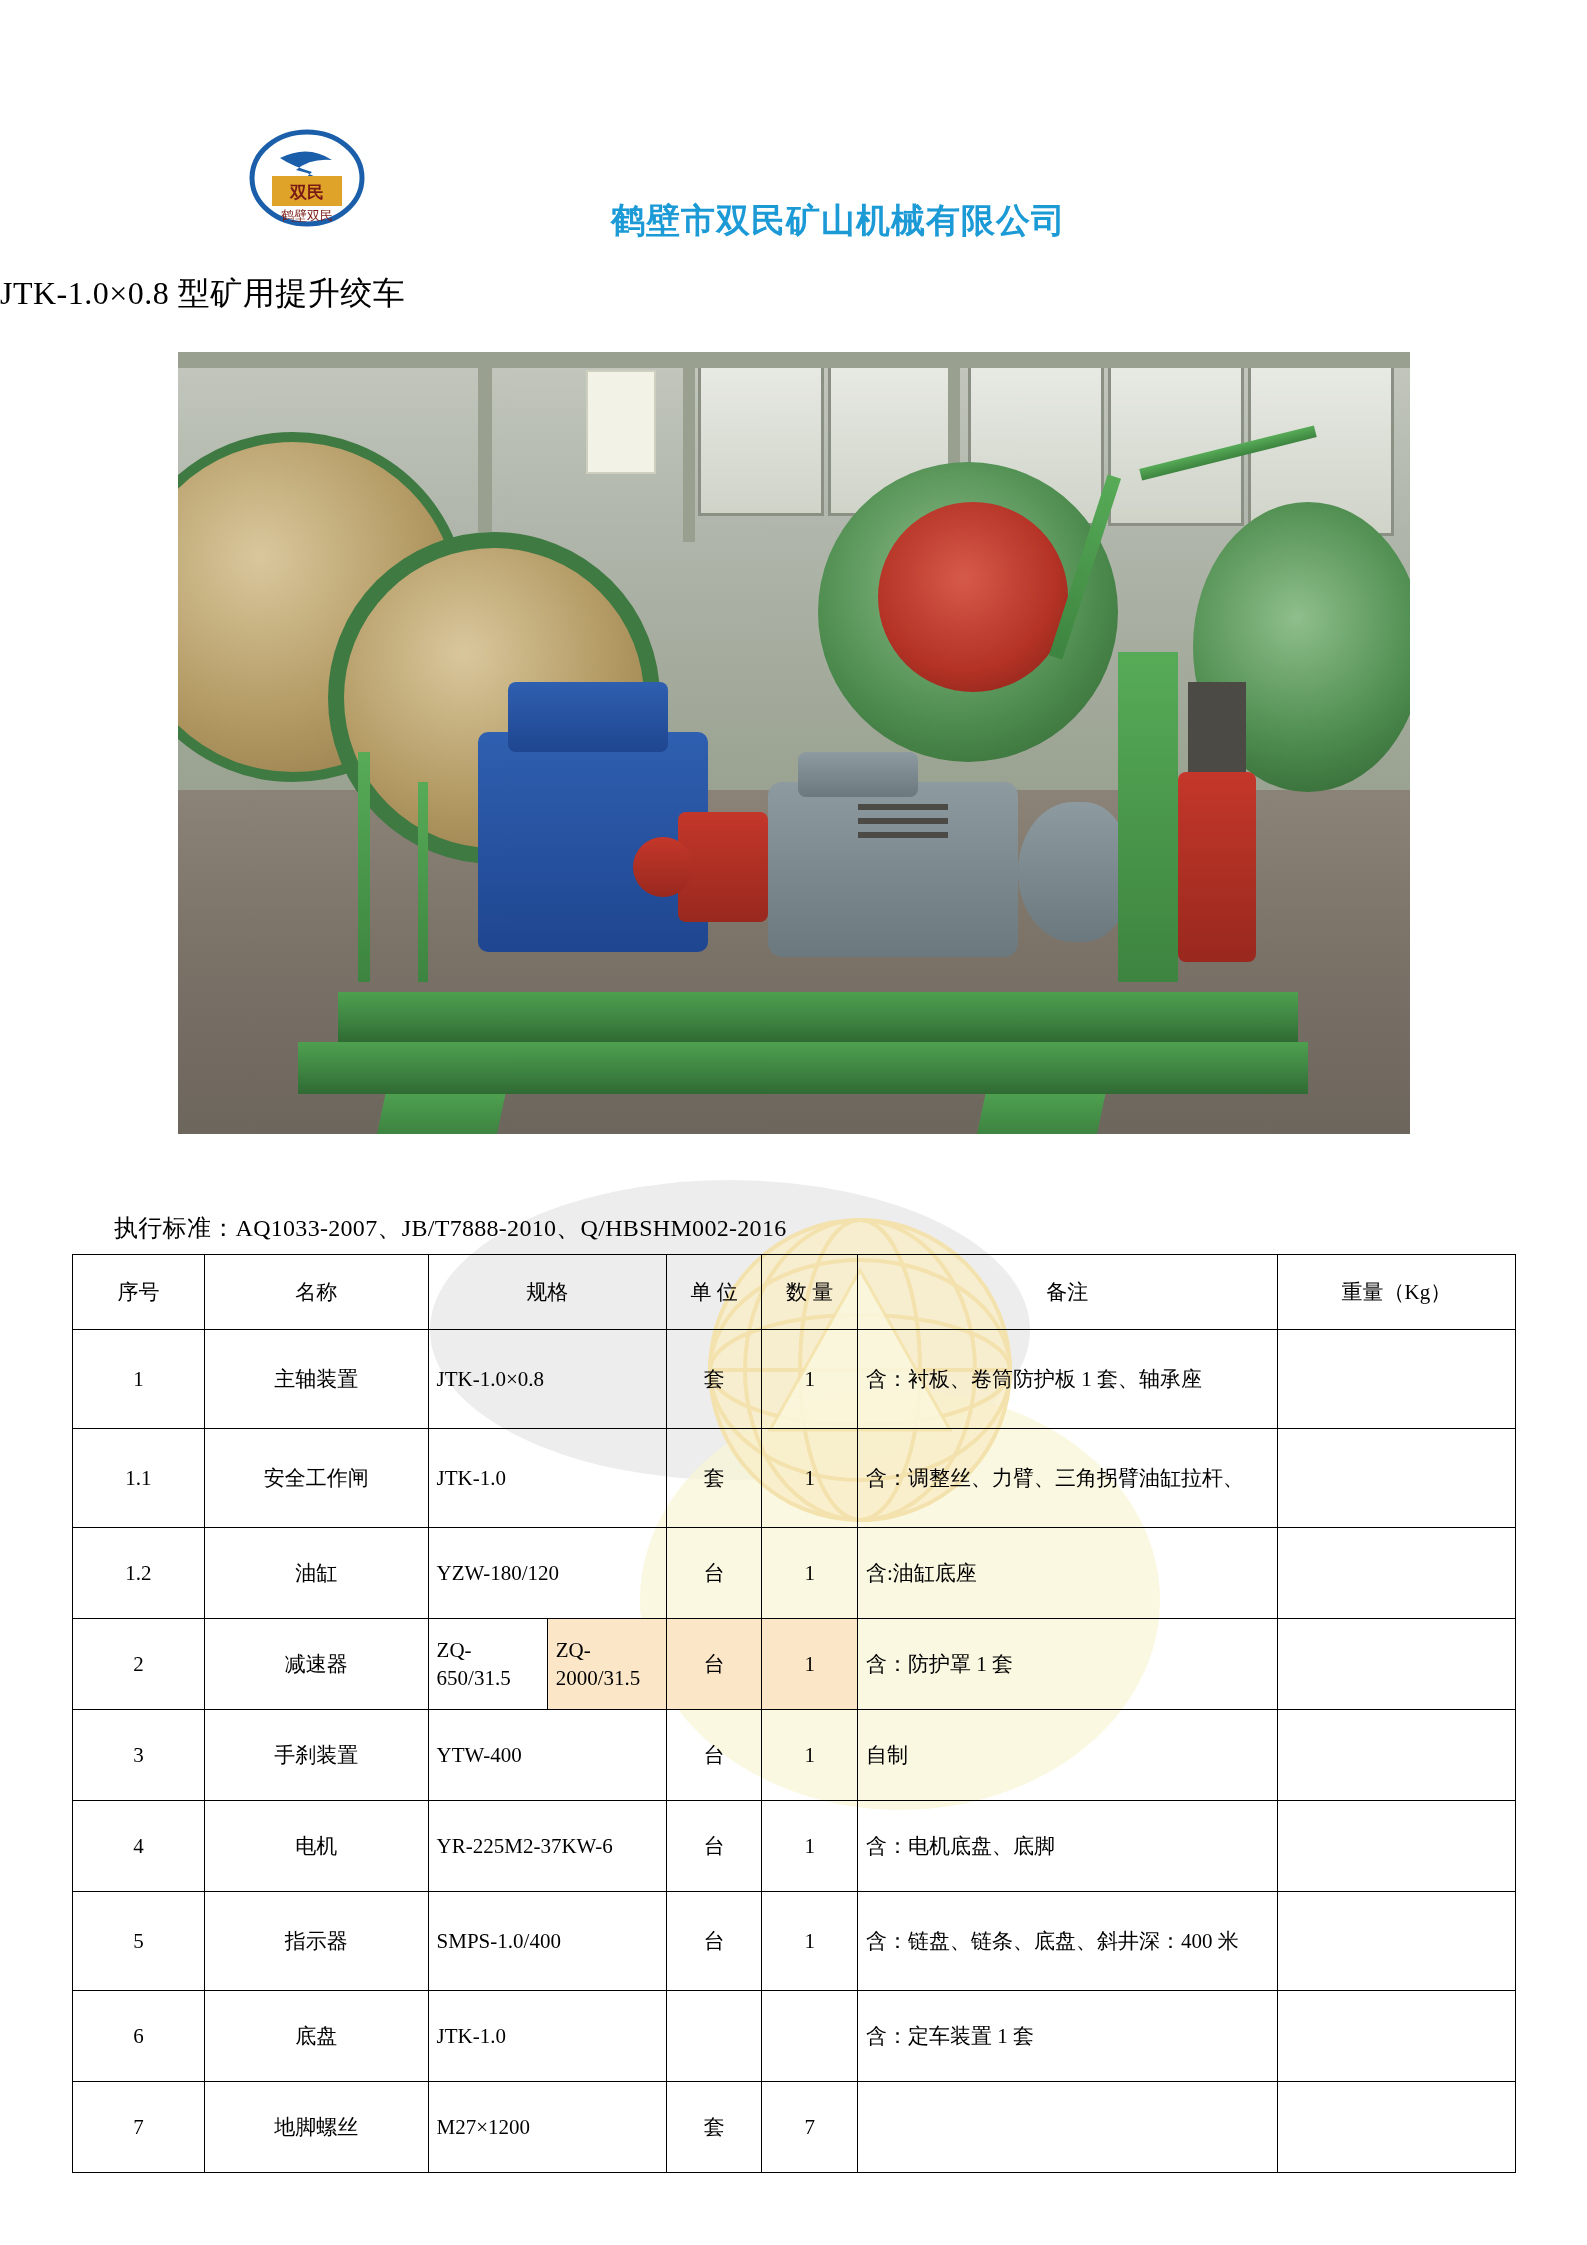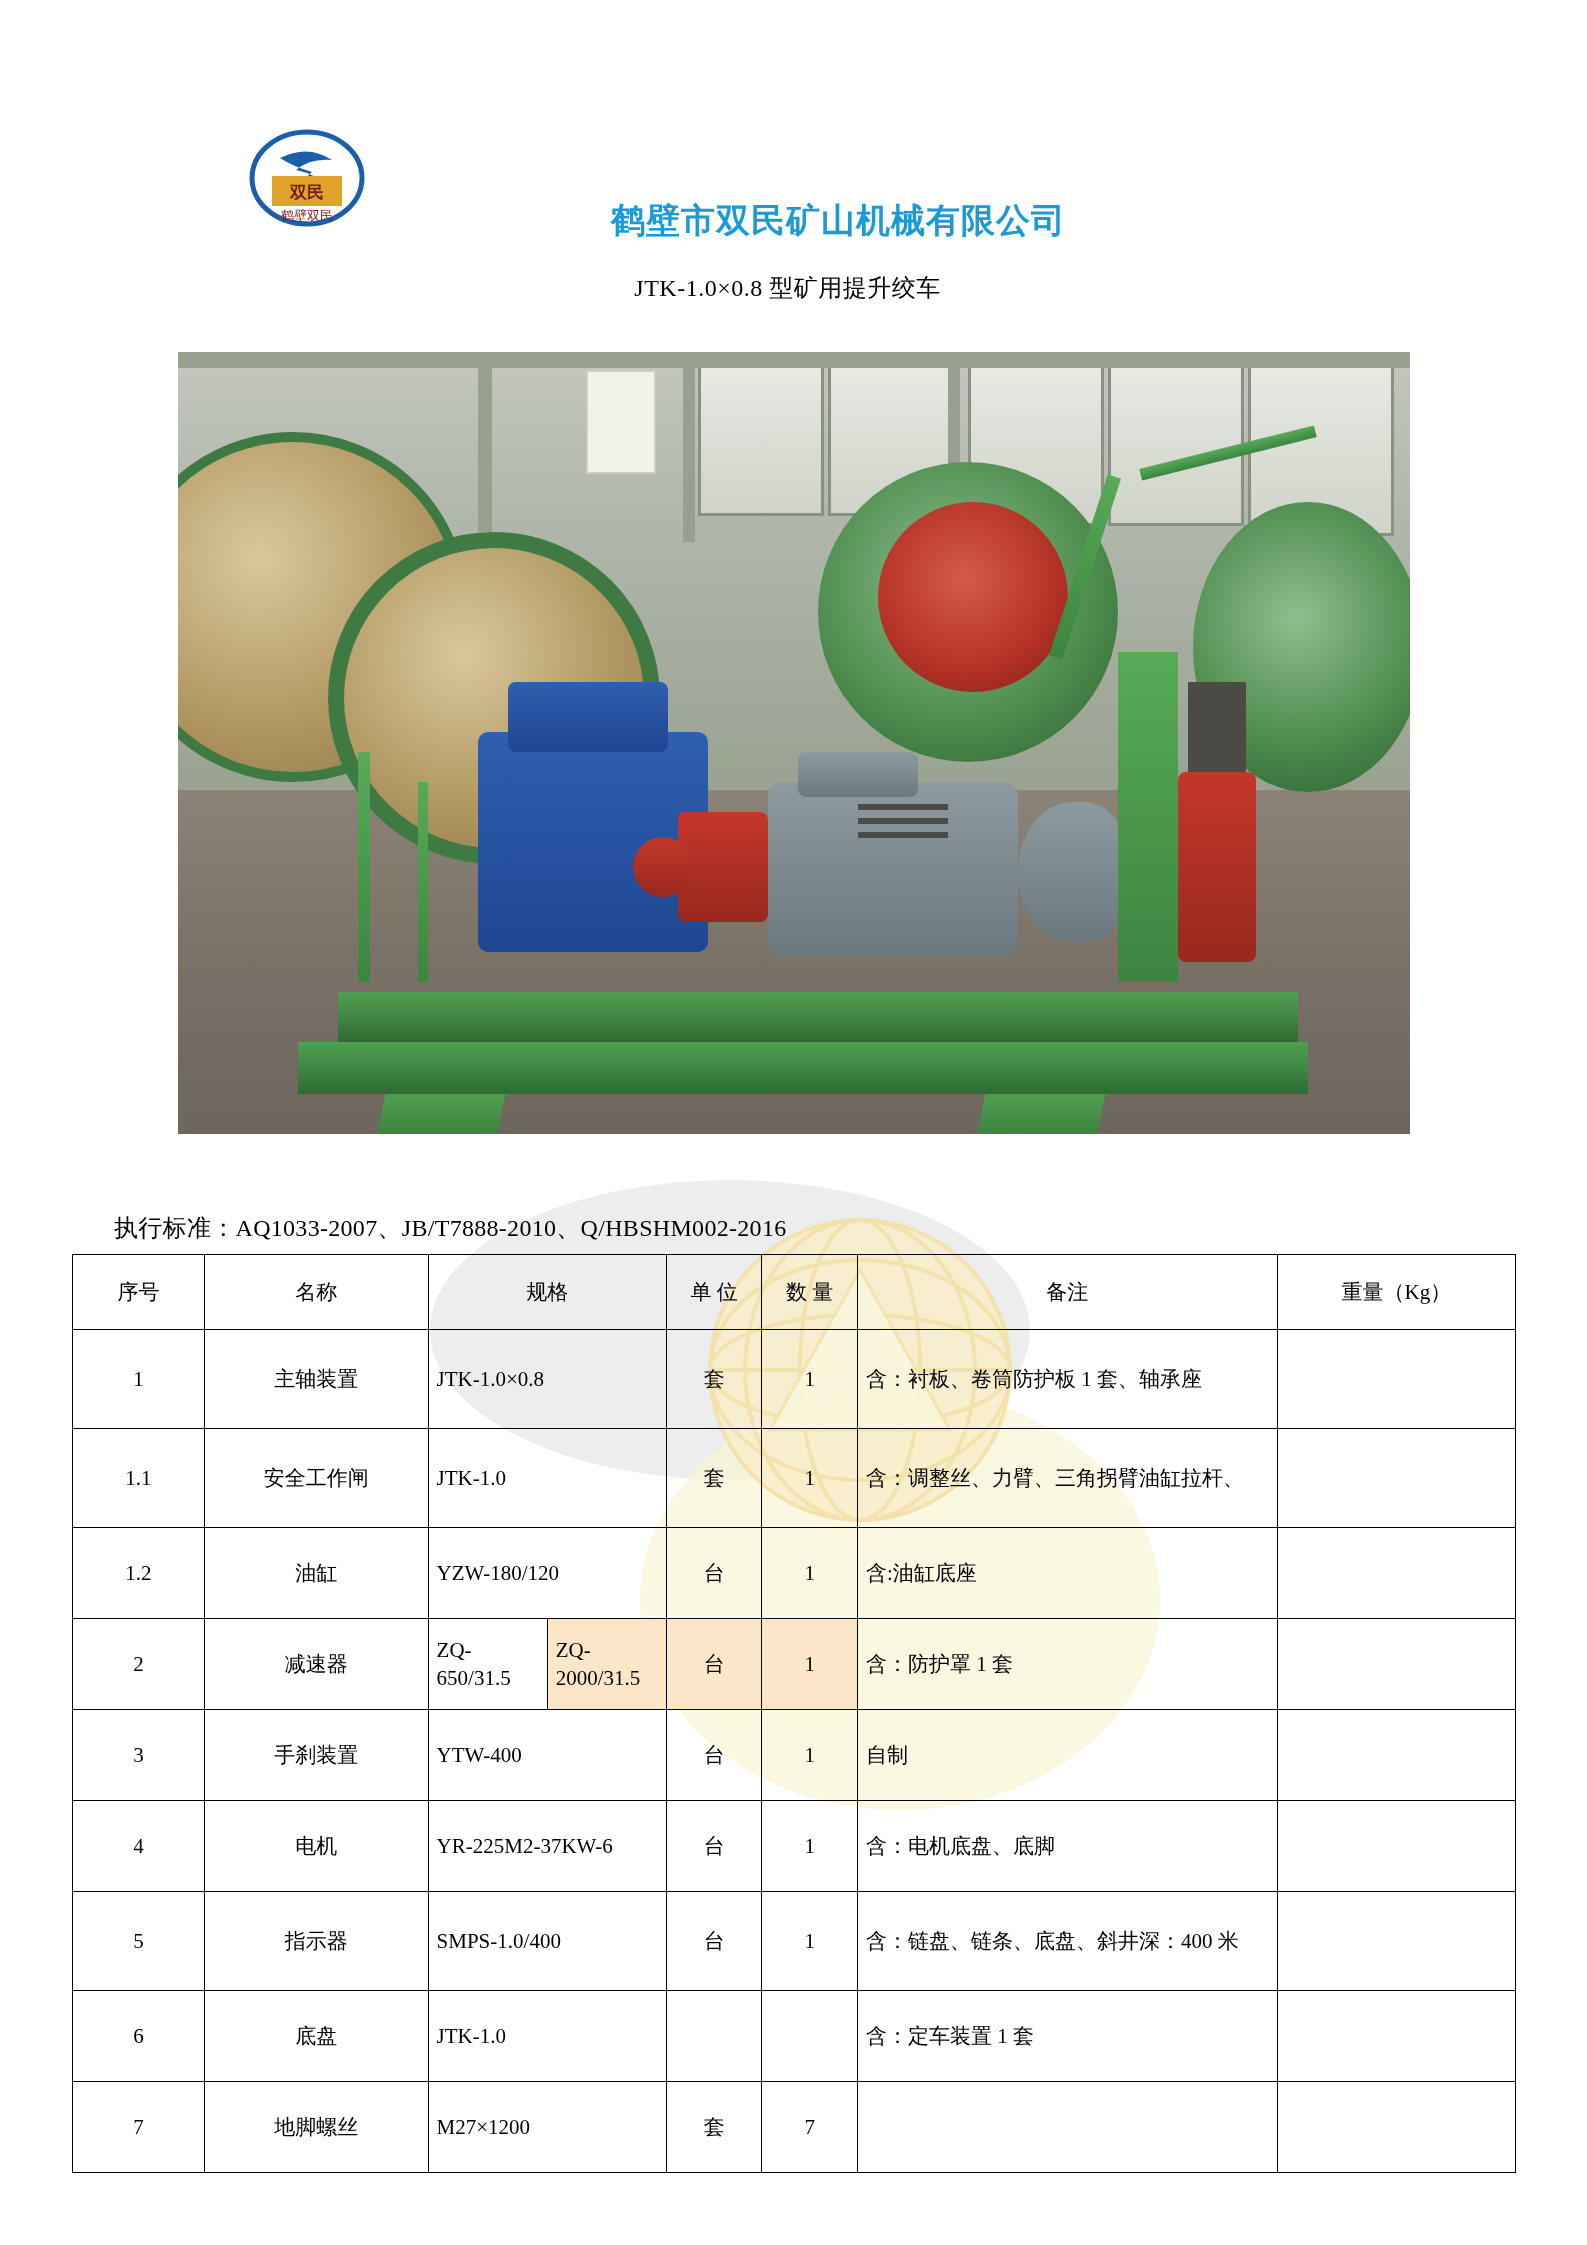--- a/index.html
+++ b/index.html
@@ -60,22 +60,22 @@
     color: #1b9ad6;
     letter-spacing: 1px;
     padding-left: 90px;
     margin-top: 8px;
   }
   .doc-title {
     position: absolute;
     left: 0;
     right: 12px;
     top: 272px;
-    text-align: center;
-    font-size: 24px;
+    text-align: left;
+    font-size: 32px;
     color: #000;
     letter-spacing: 0.5px;
   }
 
   
   .photo-wrap {
     position: absolute;
     left: 178px;
     top: 352px;
     width: 1232px;

